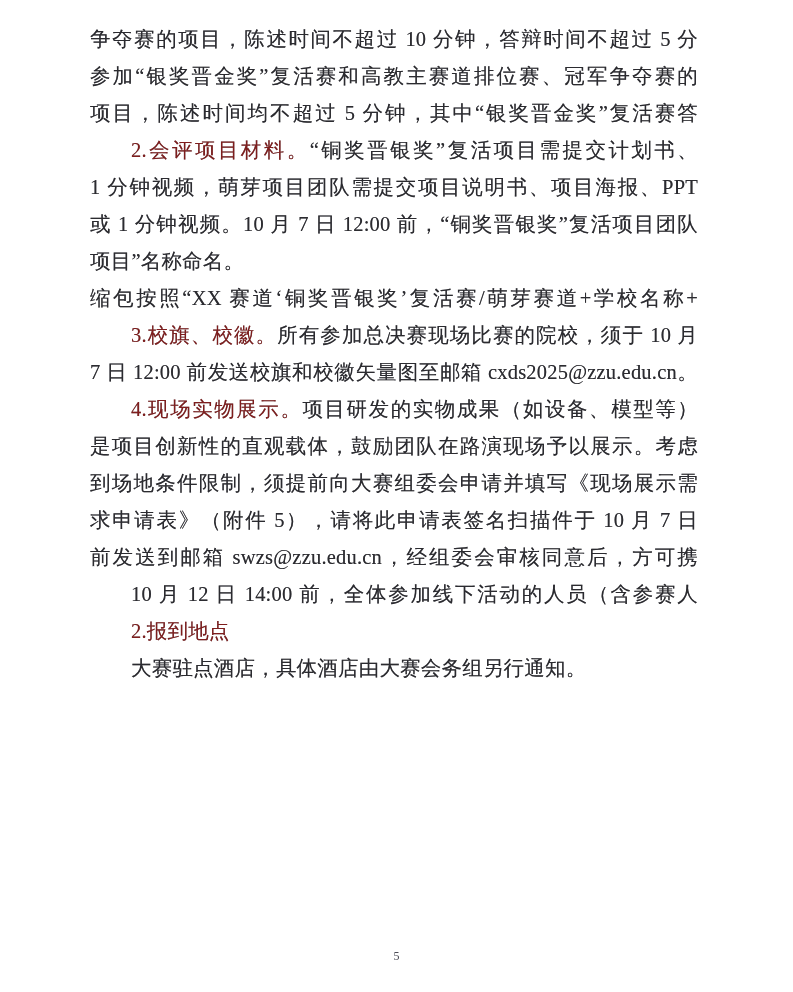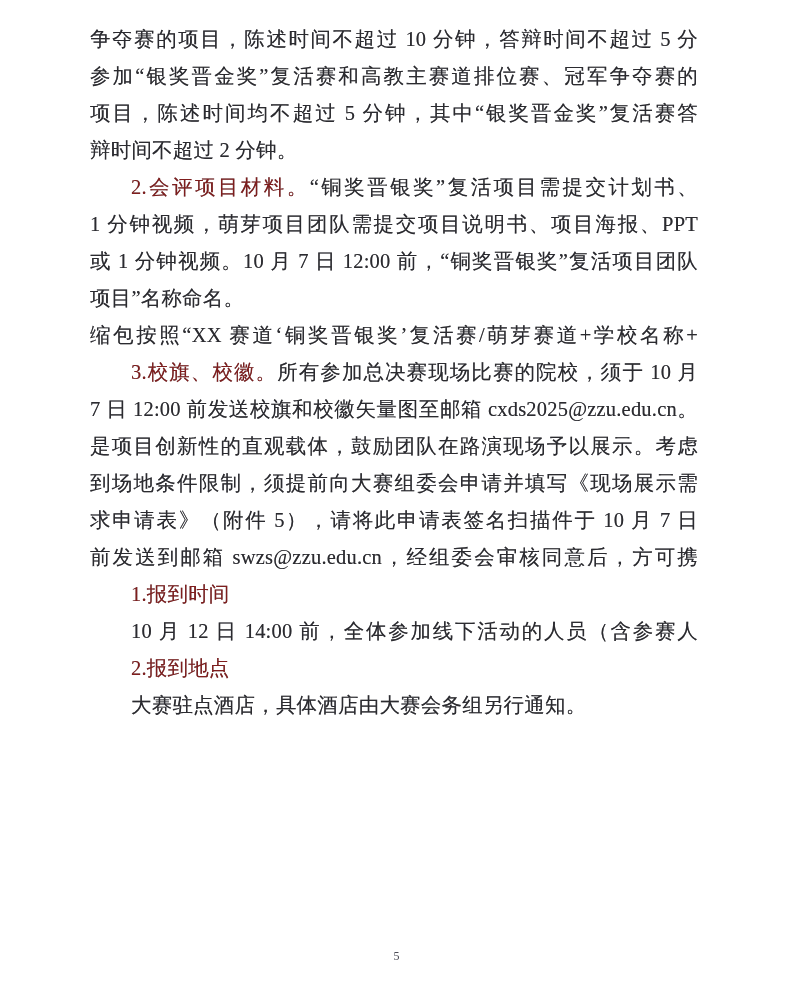--- a/index.html
+++ b/index.html
@@ -56,31 +56,30 @@
   }
 </style>
 </head>
 <body>
 
 <div class="page">
   <div class="content">
       <div class="line fill"><span>争夺赛的项目，陈述时间不超过 10 分钟，答辩时间不超过 5 分钟；</span></div>
       <div class="line fill"><span>参加“银奖晋金奖”复活赛和高教主赛道排位赛、冠军争夺赛的</span></div>
       <div class="line fill"><span>项目，陈述时间均不超过 5 分钟，其中“银奖晋金奖”复活赛答</span></div>
-      <div class="line"><span>辩时间不超过 2 分钟。</span></div>
       <div class="line fill indent"><span class="seg-bold">2.会评项目材料。</span><span>“铜奖晋银奖”复活项目需提交计划书、PPT、</span></div>
       <div class="line fill"><span>1 分钟视频，萌芽项目团队需提交项目说明书、项目海报、PPT</span></div>
       <div class="line fill"><span>或 1 分钟视频。10 月 7 日 12:00 前，“铜奖晋银奖”复活项目团队</span></div>
       <div class="line"><span>项目”名称命名。</span></div>
       <div class="line fill"><span>缩包按照“XX 赛道‘铜奖晋银奖’复活赛/萌芽赛道+学校名称+</span></div>
       <div class="line fill indent"><span class="seg-bold">3.校旗、校徽。</span><span>所有参加总决赛现场比赛的院校，须于 10 月</span></div>
       <div class="line fill"><span>7 日 12:00 前发送校旗和校徽矢量图至邮箱 cxds2025@zzu.edu.cn。</span></div>
+      <div class="line fill indent"><span class="seg-bold">4.现场实物展示。</span><span>项目研发的实物成果（如设备、模型等）</span></div>
       <div class="line fill"><span>是项目创新性的直观载体，鼓励团队在路演现场予以展示。考虑</span></div>
       <div class="line fill"><span>到场地条件限制，须提前向大赛组委会申请并填写《现场展示需</span></div>
       <div class="line fill"><span>求申请表》（附件 5），请将此申请表签名扫描件于 10 月 7 日 12:00</span></div>
       <div class="line fill"><span>前发送到邮箱 swzs@zzu.edu.cn，经组委会审核同意后，方可携带。</span></div>
-      <div class="line indent"><span class="seg-bold">1.报到时间</span></div>
       <div class="line fill indent"><span>10 月 12 日 14:00 前，全体参加线下活动的人员（含参赛人员、</span></div>
       <div class="line indent"><span class="seg-bold">2.报到地点</span></div>
       <div class="line indent"><span>大赛驻点酒店，具体酒店由大赛会务组另行通知。</span></div>
     </div>
   <div class="page-number">5</div>
 </div>
 
 </body></html>

